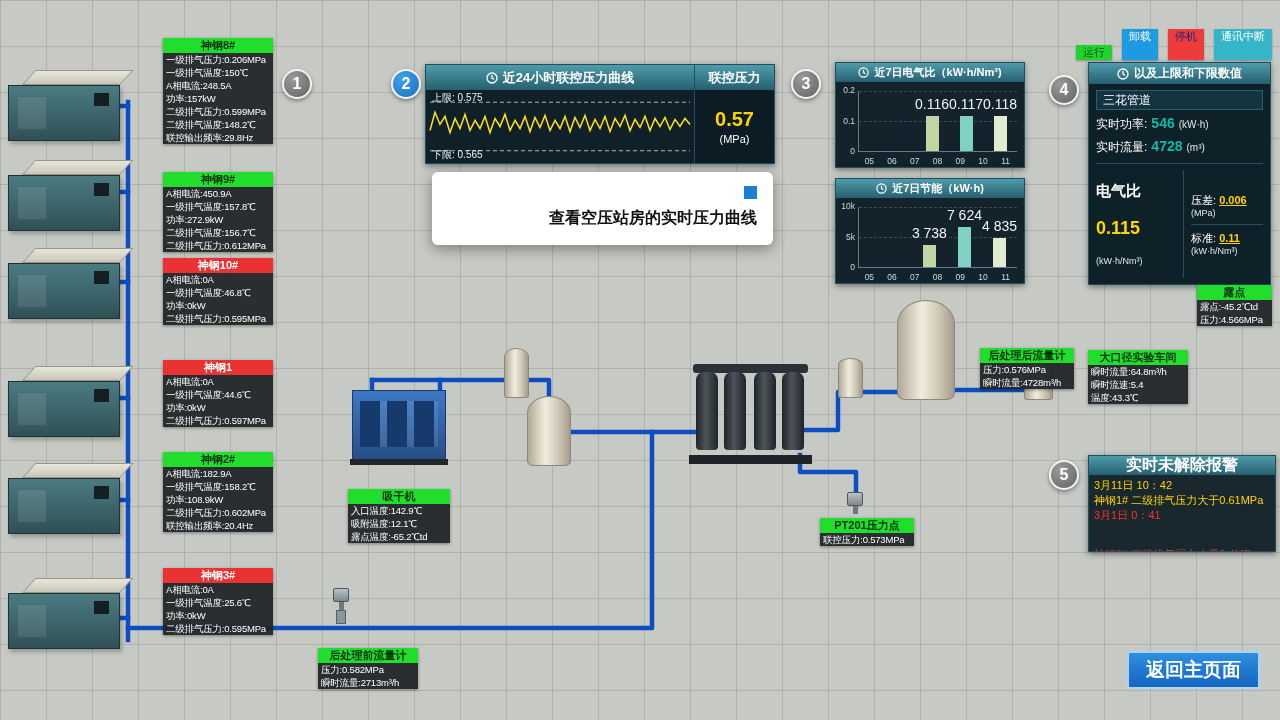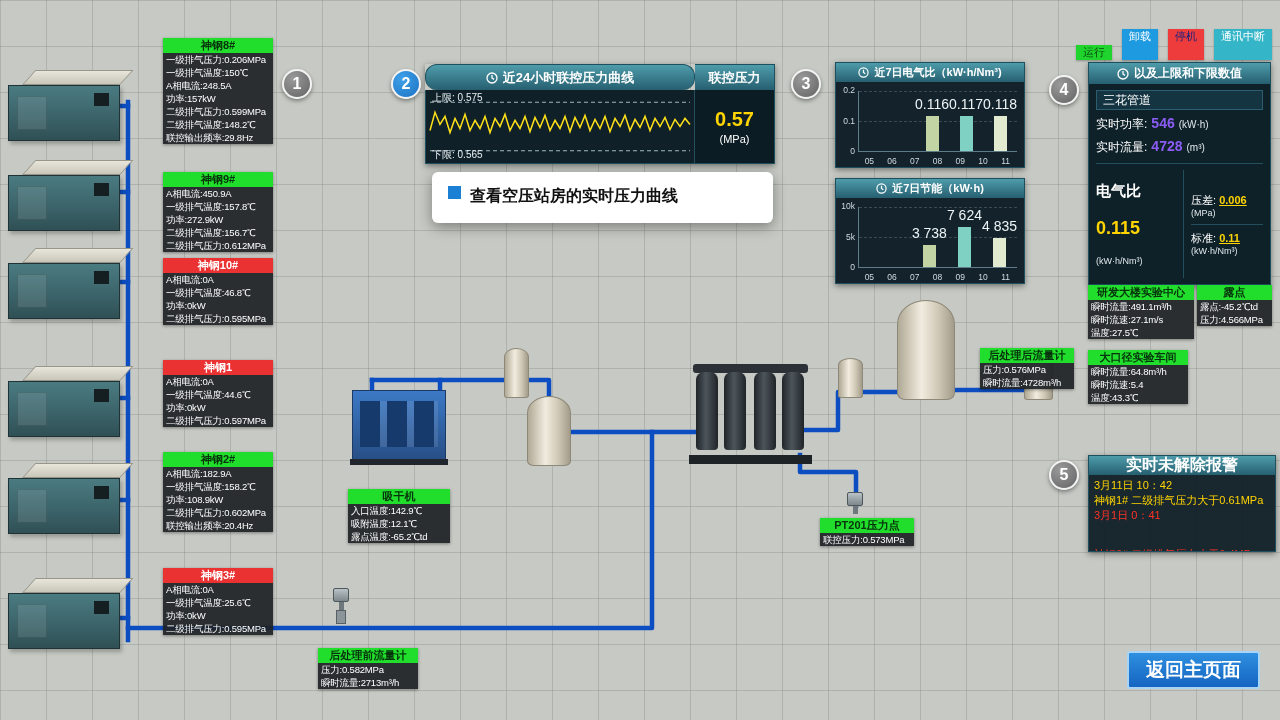--- a/index.html
+++ b/index.html
@@ -41,21 +41,21 @@
   .mini-panel{position:absolute;z-index:4;background:rgba(30,34,38,.93);color:#fff;box-shadow:0 1px 3px rgba(0,0,0,.4);}
   .mini-panel .hd{font-size:11px;font-weight:bold;text-align:center;padding:1px 2px;line-height:13px;}
   .hd-green{background:#21dd2c;color:#06330b;}
   .hd-red{background:#ea3232;color:#fff;}
   .mini-panel .row{font-size:9.5px;line-height:13px;padding:0 3px;white-space:nowrap;overflow:hidden;letter-spacing:-.2px;}
   
   .panel-hd{background:linear-gradient(180deg,#4e9cab,#265f70);color:#fff;font-weight:bold;
     display:flex;align-items:center;justify-content:center;gap:5px;border:1px solid #1d4f5e;border-bottom:none;}
   .pressure{position:absolute;left:425px;top:64px;width:350px;height:100px;z-index:4;display:flex;flex-direction:column;box-shadow:0 2px 6px rgba(0,0,0,.45);}
   .pressure .hd-row{display:flex;height:26px;}
-  .pressure .hd-main{flex:1;font-size:13px;border-radius:12px;}
+  .pressure .hd-main{flex:1;font-size:13px;}
   .pressure .hd-right{width:80px;font-size:13px;border-left:none;}
   .pressure .body-row{flex:1;display:flex;background:#0f2028;border:1px solid #1d4f5e;border-top:none;}
   .chart-area{flex:1;position:relative;}
   .chart-area svg{position:absolute;inset:0;width:100%;height:100%;}
   .limit-label{position:absolute;font-size:10px;color:#e8f0f3;left:6px;z-index:2;}
   .limit-label.upper{top:1px;}
   .limit-label.lower{bottom:1px;}
   .value-area{width:80px;border-left:1px solid #24505e;display:flex;flex-direction:column;align-items:center;justify-content:center;gap:2px;background:#0c1c24;}
   .value-area .pv{color:#ffd400;font-size:20px;font-weight:bold;}
   .value-area .pu{color:#fff;font-size:11px;}
@@ -71,21 +71,21 @@
   .blabel{font-size:14px;color:#eef5f7;margin-bottom:4px;white-space:nowrap;}
   .bar{width:13px;}
   .xlabels{position:absolute;left:22px;right:7px;bottom:1px;display:flex;margin-top:24px;}
   .xlabels span{flex:1;text-align:center;font-size:8.5px;color:#cfdbe0;}
   
   .health{position:absolute;left:1088px;top:62px;width:183px;height:223px;z-index:4;display:flex;flex-direction:column;box-shadow:0 2px 6px rgba(0,0,0,.45);}
   .health .panel-hd{height:22px;font-size:12px;flex:none;}
   .health-body{flex:1;background:#0e2129;border:1px solid #1d4f5e;border-top:none;padding:6px 7px;display:flex;flex-direction:column;gap:5px;color:#fff;}
   .selector{background:#143442;border:1px solid #2c5e70;height:20px;line-height:18px;padding:0 6px;font-size:12px;cursor:pointer;}
   .metric{font-size:12px;display:flex;align-items:baseline;gap:4px;}
-  .metric .val{color:#8b5cf6;font-weight:bold;font-size:14px;}
+  .metric .val{color:#14b8a6;font-weight:bold;font-size:14px;}
   .metric .unit{font-size:10px;color:#dfe7ea;}
   .split{flex:1;display:flex;border-top:1px solid #24505e;padding-top:6px;margin-top:2px;}
   .ratio{flex:1;display:flex;flex-direction:column;align-items:flex-start;justify-content:center;gap:17px;}
   .ratio .rl{font-size:15px;font-weight:bold;}
   .ratio .rv{font-size:18px;font-weight:bold;color:#ffd400;}
   .ratio .ru{font-size:9px;color:#dfe7ea;}
   .side{width:80px;border-left:1px solid #24505e;padding-left:7px;display:flex;flex-direction:column;justify-content:center;gap:3px;font-size:11px;}
   .side .sv{color:#ffd400;font-weight:bold;text-decoration:underline;}
   .side .unit{font-size:9px;color:#dfe7ea;}
   .side .sep{border-top:1px solid #24505e;margin:3px 0;}
@@ -98,21 +98,21 @@
   .legend{position:absolute;top:29px;right:8px;display:flex;gap:10px;z-index:6;}
   .legend-btn{font-size:11px;line-height:13px;padding:1px 7px;cursor:pointer;box-shadow:0 1px 2px rgba(0,0,0,.3);}
   
   .step{position:absolute;width:30px;height:30px;border-radius:50%;z-index:6;color:#fff;font-size:16px;font-weight:bold;
     display:flex;align-items:center;justify-content:center;border:2px solid #f2f2f2;
     background:radial-gradient(circle at 35% 30%,#9a9a9a,#636363);box-shadow:0 2px 4px rgba(0,0,0,.4);cursor:pointer;}
   .step.current{background:radial-gradient(circle at 35% 30%,#3fa0e8,#1b72c4);}
   
   .tooltip{position:absolute;left:432px;top:172px;width:341px;z-index:7;background:#fff;border-radius:6px;
     box-shadow:0 4px 14px rgba(0,0,0,.38);padding:14px 16px 16px;}
-  .tt-title{display:flex;align-items:flex-start;gap:9px;font-size:16px;font-weight:bold;color:#111;}
+  .tt-title{display:flex;align-items:flex-end;gap:9px;font-size:16px;font-weight:bold;color:#111;flex-direction:column;}
   .tt-sq{width:13px;height:13px;background:#1b7fd4;flex:none;}
   .tt-bullets{margin:12px 0 0 26px;display:flex;flex-direction:column;gap:10px;}
   .tt-item{display:flex;gap:9px;font-size:14px;line-height:25px;color:#222;}
   .tt-dot{flex:none;width:8px;height:8px;border-radius:50%;background:#111;margin-top:8px;}
   
   .back-btn{position:absolute;left:1127px;top:651px;width:133px;height:38px;z-index:6;
     background:linear-gradient(180deg,#2e8fe0,#1565c0);border:2px solid #a8d4f5;border-radius:3px;
     color:#fff;font-size:19px;font-weight:bold;display:flex;align-items:center;justify-content:center;cursor:pointer;}
 </style>
 </head>
@@ -350,26 +350,20 @@
       <div class="row">二级排气压力:0.602MPa</div>
       <div class="row">联控输出频率:20.4Hz</div>
     </div>
     <div class="mini-panel" style="left: 163px; top: 568px; width: 110px;">
       <div class="hd hd-red">神钢3#</div>
       <div class="row">A相电流:0A</div>
       <div class="row">一级排气温度:25.6℃</div>
       <div class="row">功率:0kW</div>
       <div class="row">二级排气压力:0.595MPa</div>
     </div>
-    <div class="mini-panel" style="left: 1088px; top: 285px; width: 106px;">
-      <div class="hd hd-green">研发大楼实验中心</div>
-      <div class="row">瞬时流量:491.1m³/h</div>
-      <div class="row">瞬时流速:27.1m/s</div>
-      <div class="row">温度:27.5℃</div>
-    </div>
     <div class="mini-panel" style="left: 1197px; top: 285px; width: 75px;">
       <div class="hd hd-green">露点</div>
       <div class="row">露点:-45.2℃td</div>
       <div class="row">压力:4.566MPa</div>
     </div>
     <div class="mini-panel" style="left: 1088px; top: 350px; width: 100px;">
       <div class="hd hd-green">大口径实验车间</div>
       <div class="row">瞬时流量:64.8m³/h</div>
       <div class="row">瞬时流速:5.4</div>
       <div class="row">温度:43.3℃</div>

